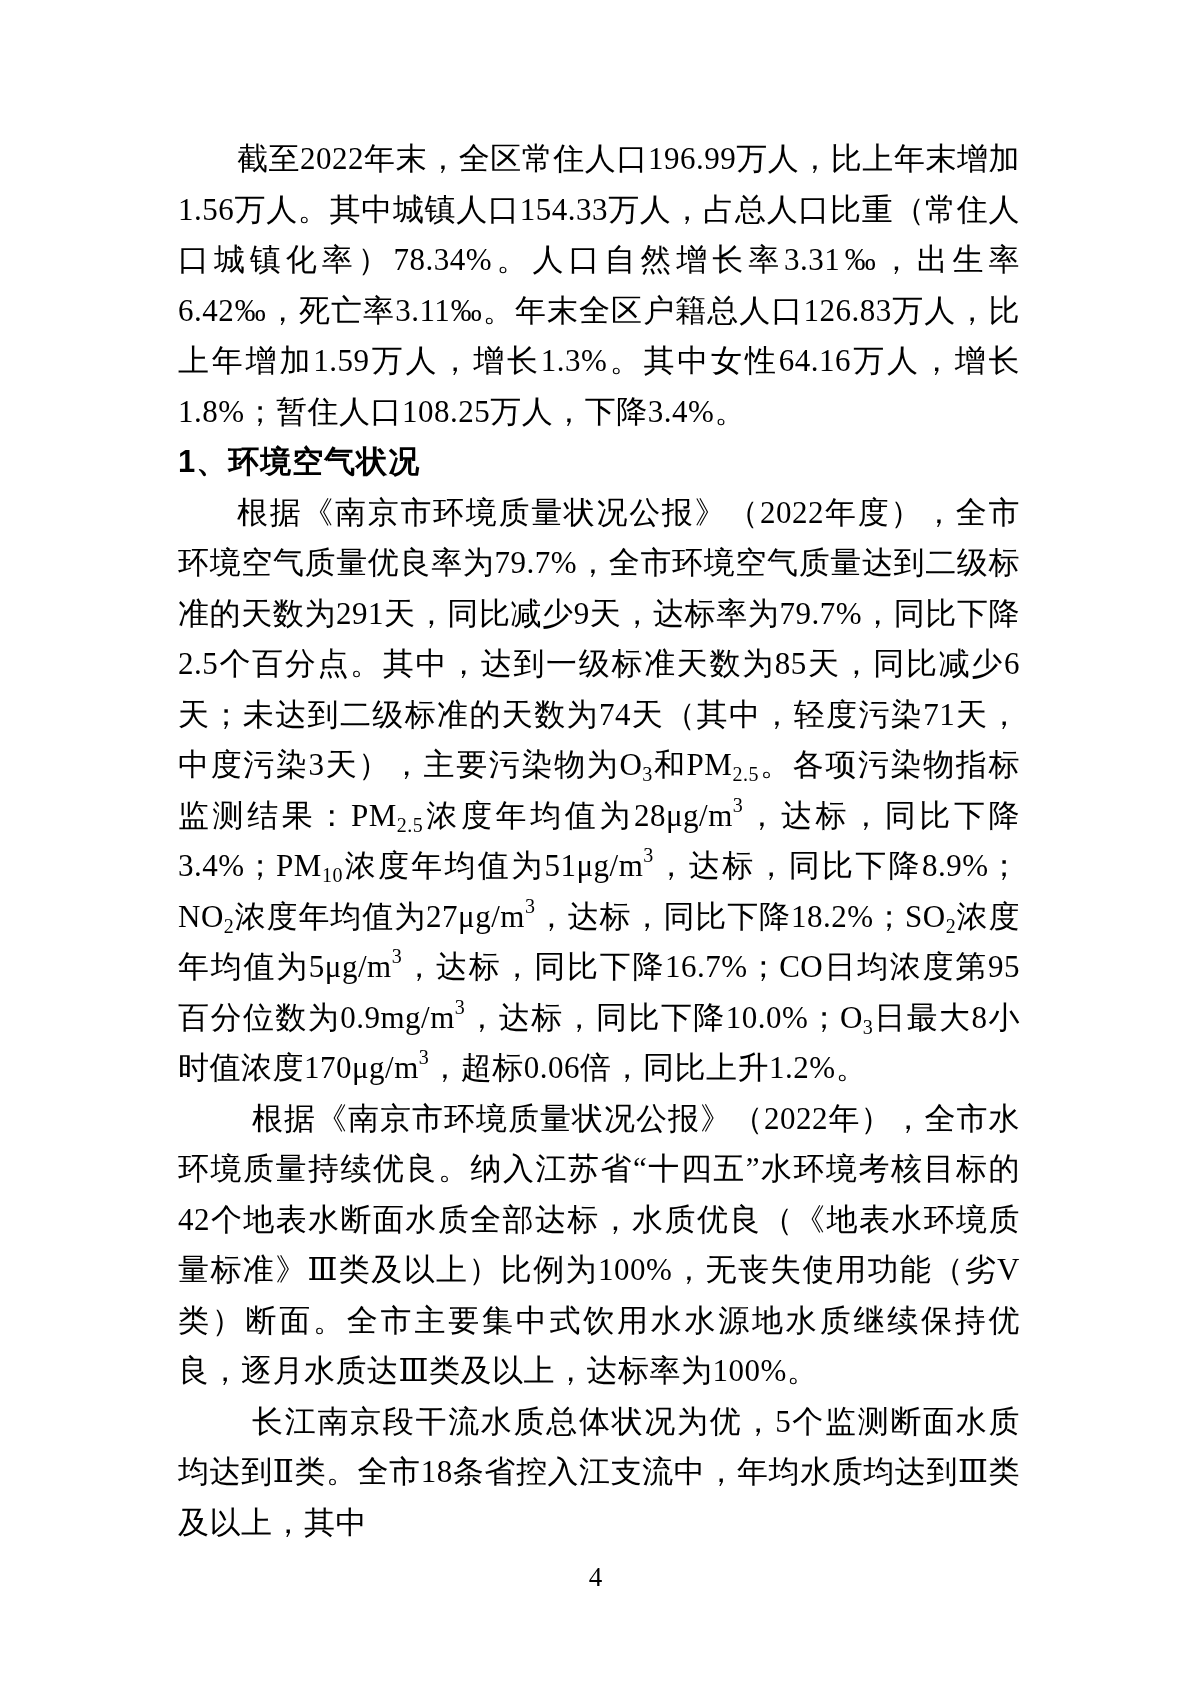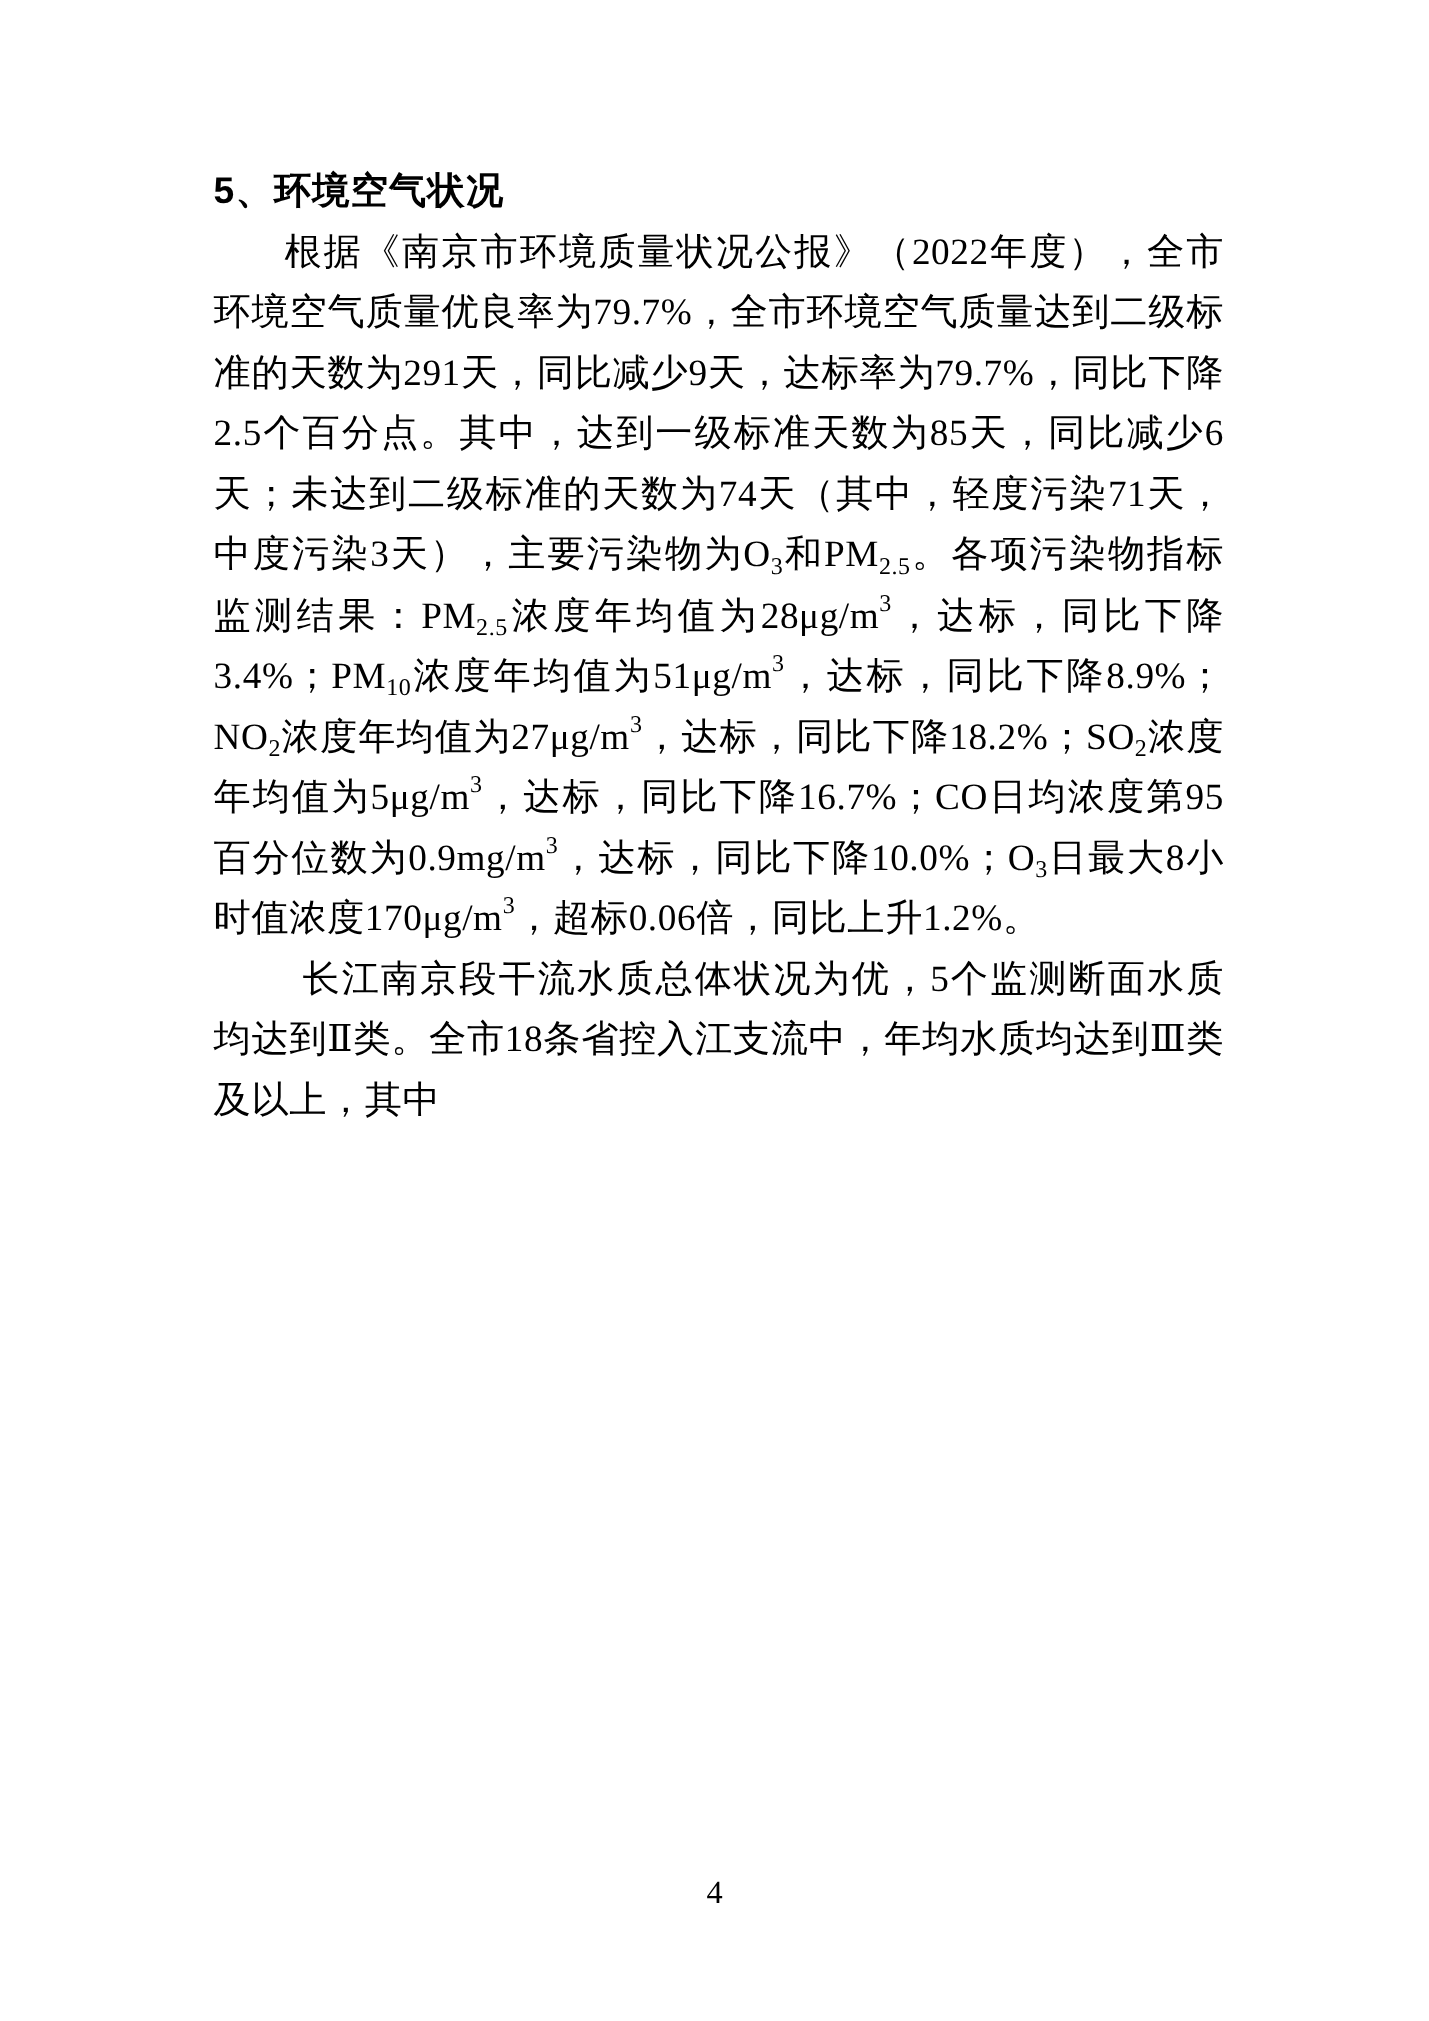--- a/index.html
+++ b/index.html
@@ -43,18 +43,20 @@
     font-size:27px;
     line-height:34px;
     font-family:"Liberation Serif","DejaVu Serif",serif;
   }
 </style>
 </head>
 <body>
 
 <div class="page">
   <div class="doc-content">
-      <p class="h-minor">5、环境空气状况</p>
+      <p class="body-para">截至2022年末，全区常住人口196.99万人，比上年末增加1.56万人。其中城镇人口154.33万人，占总人口比重（常住人口城镇化率）78.34%。人口自然增长率3.31‰，出生率6.42‰，死亡率3.11‰。年末全区户籍总人口126.83万人，比上年增加1.59万人，增长1.3%。其中女性64.16万人，增长1.8%；暂住人口108.25万人，下降3.4%。</p>
+      <p class="h-minor">1、环境空气状况</p>
       <p class="body-para">根据《南京市环境质量状况公报》（2022年度），全市环境空气质量优良率为79.7%，全市环境空气质量达到二级标准的天数为291天，同比减少9天，达标率为79.7%，同比下降2.5个百分点。其中，达到一级标准天数为85天，同比减少6天；未达到二级标准的天数为74天（其中，轻度污染71天，中度污染3天），主要污染物为O<sub>3</sub>和PM<sub>2.5</sub>。各项污染物指标监测结果：PM<sub>2.5</sub>浓度年均值为28μg/m<sup>3</sup>，达标，同比下降3.4%；PM<sub>10</sub>浓度年均值为51μg/m<sup>3</sup>，达标，同比下降8.9%；NO<sub>2</sub>浓度年均值为27μg/m<sup>3</sup>，达标，同比下降18.2%；SO<sub>2</sub>浓度年均值为5μg/m<sup>3</sup>，达标，同比下降16.7%；CO日均浓度第95百分位数为0.9mg/m<sup>3</sup>，达标，同比下降10.0%；O<sub>3</sub>日最大8小时值浓度170μg/m<sup>3</sup>，超标0.06倍，同比上升1.2%。</p>
+      <p class="body-para deep">根据《南京市环境质量状况公报》（2022年），全市水环境质量持续优良。纳入江苏省“十四五”水环境考核目标的42个地表水断面水质全部达标，水质优良（《地表水环境质量标准》Ⅲ类及以上）比例为100%，无丧失使用功能（劣V类）断面。全市主要集中式饮用水水源地水质继续保持优良，逐月水质达Ⅲ类及以上，达标率为100%。</p>
       <p class="body-para deep">长江南京段干流水质总体状况为优，5个监测断面水质均达到Ⅱ类。全市18条省控入江支流中，年均水质均达到Ⅲ类及以上，其中</p>
     </div>
   <div class="page-number">4</div>
 </div>
 
 </body></html>

